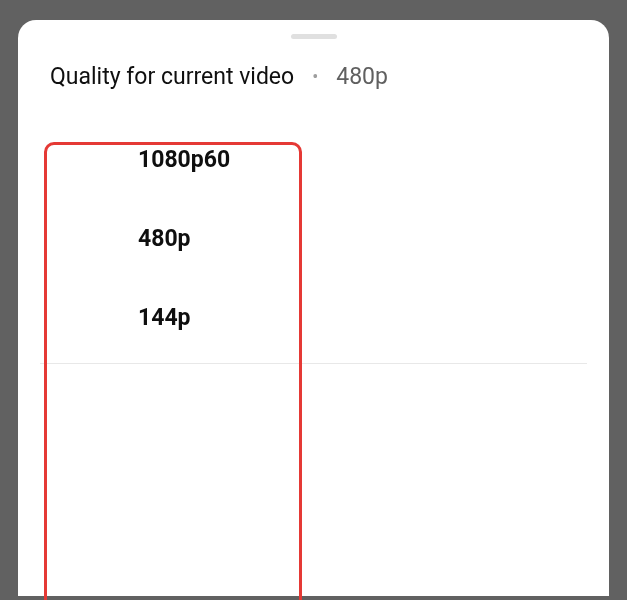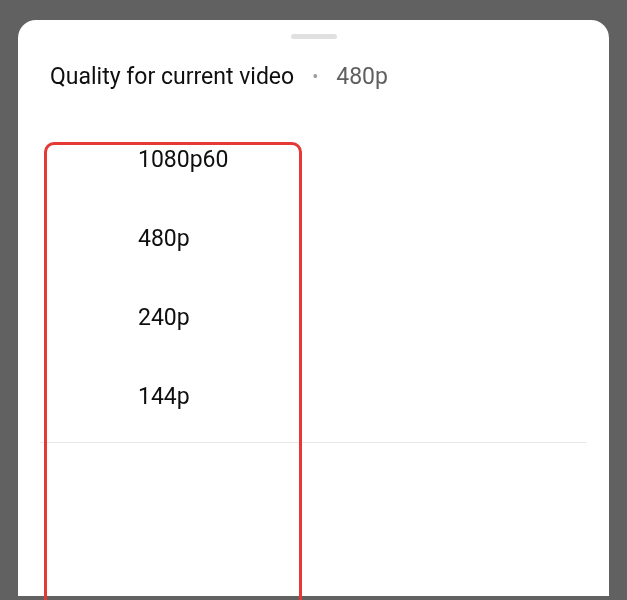--- a/index.html
+++ b/index.html
@@ -44,20 +44,21 @@
     .dot {
       color: #9e9e9e;
       margin: 0 14px;
       font-size: 18px;
     }
     .current-value {
       color: #606060;
     }
     .options {
       padding: 0 0 0 0;
+      font-weight: bold;
     }
     .option {
       padding: 24px 0 24px 108px;
       font-size: 23px;
       color: #0f0f0f;
       cursor: pointer;
     }
     .highlight-box {
       position: absolute;
       top: 118px;
@@ -87,23 +88,20 @@
   </div>
 
   <div class="options">
     <div class="option">
       <span>1080p60</span>
     </div>
     <div class="option">
       <span>480p</span>
     </div>
     <div class="option">
-      <span>240p</span>
-    </div>
-    <div class="option">
       <span>144p</span>
     </div>
   </div>
 
   <div class="divider"></div>
 
   <div class="highlight-box"></div>
 </div>
 
 </body></html>

